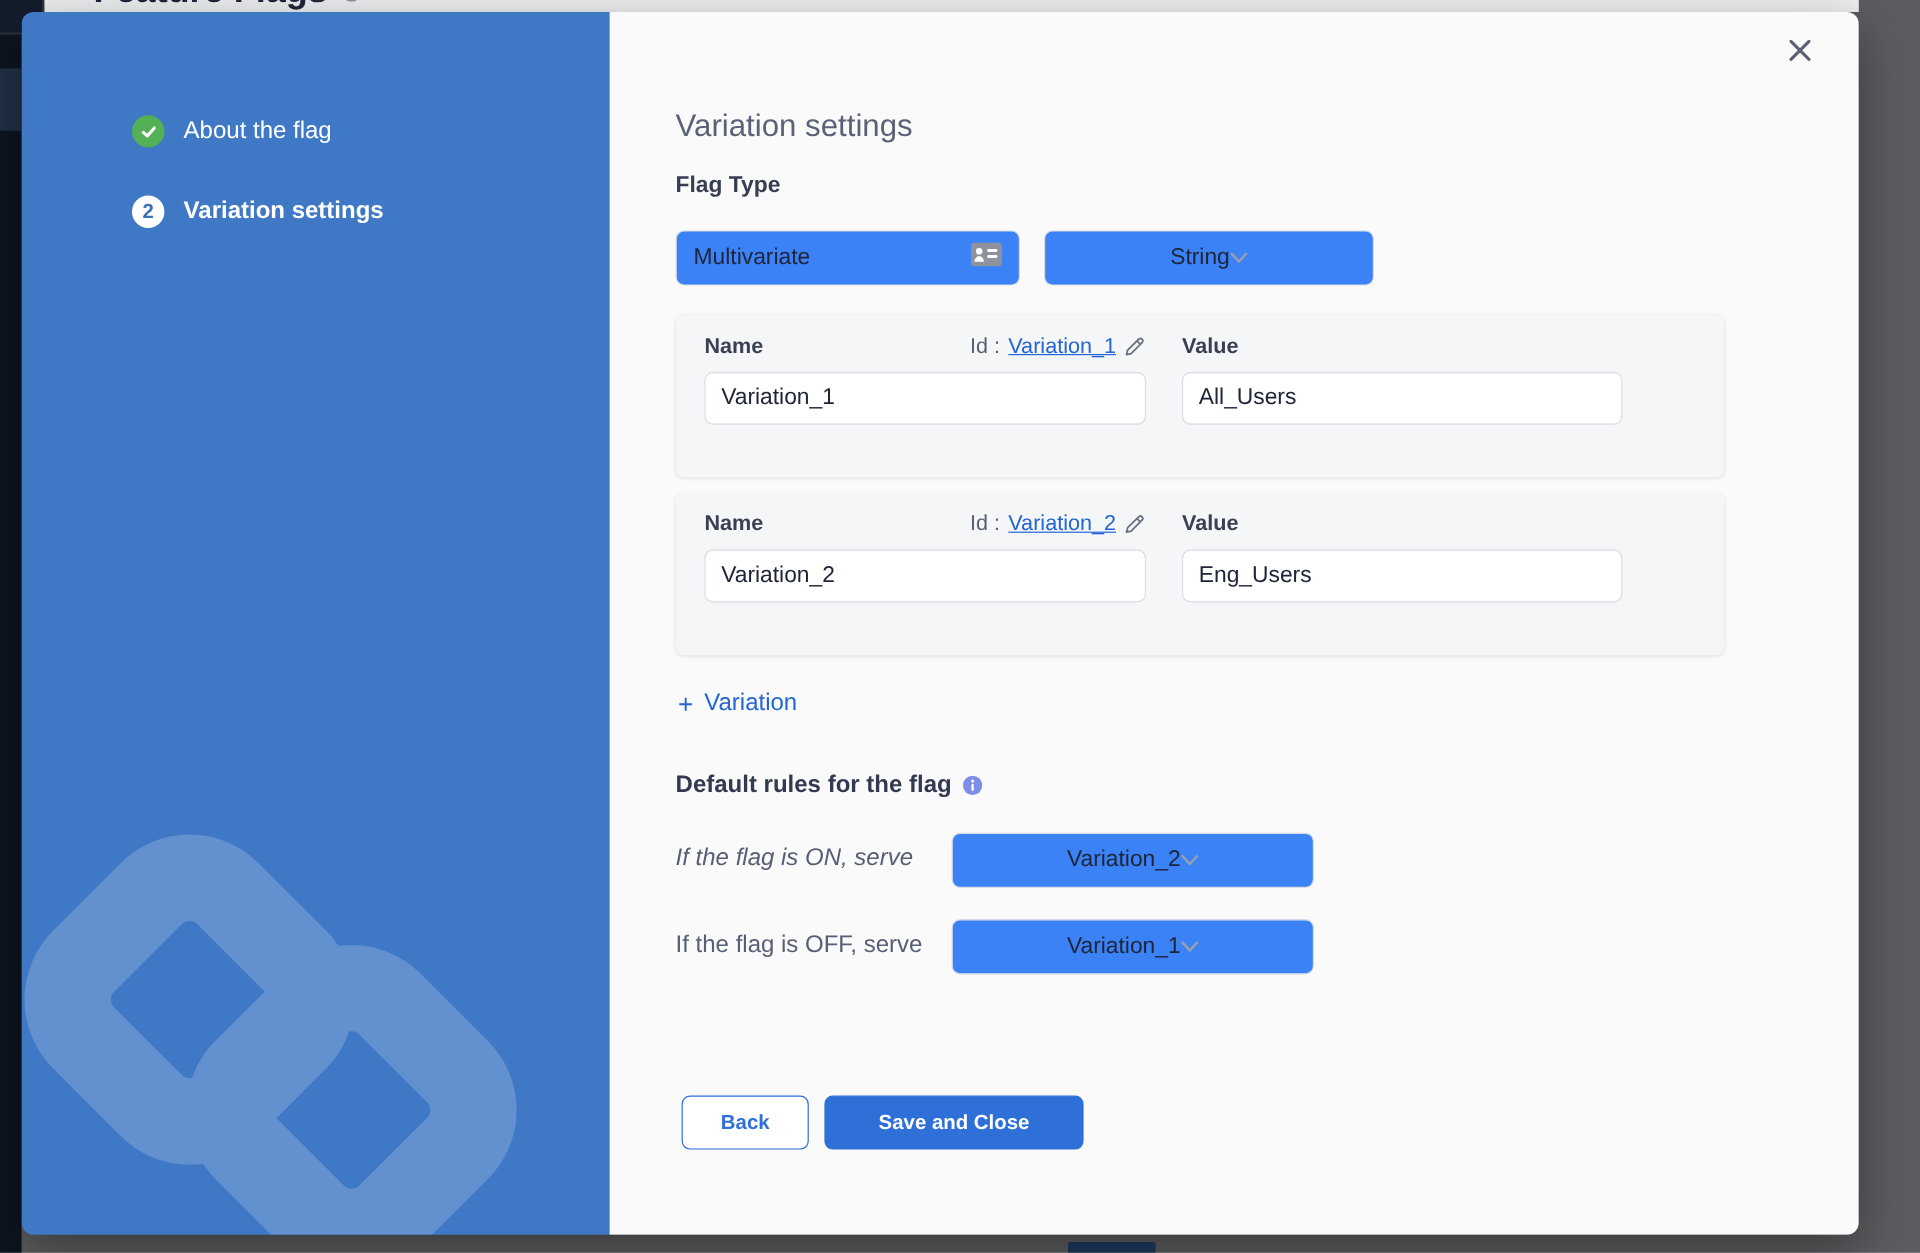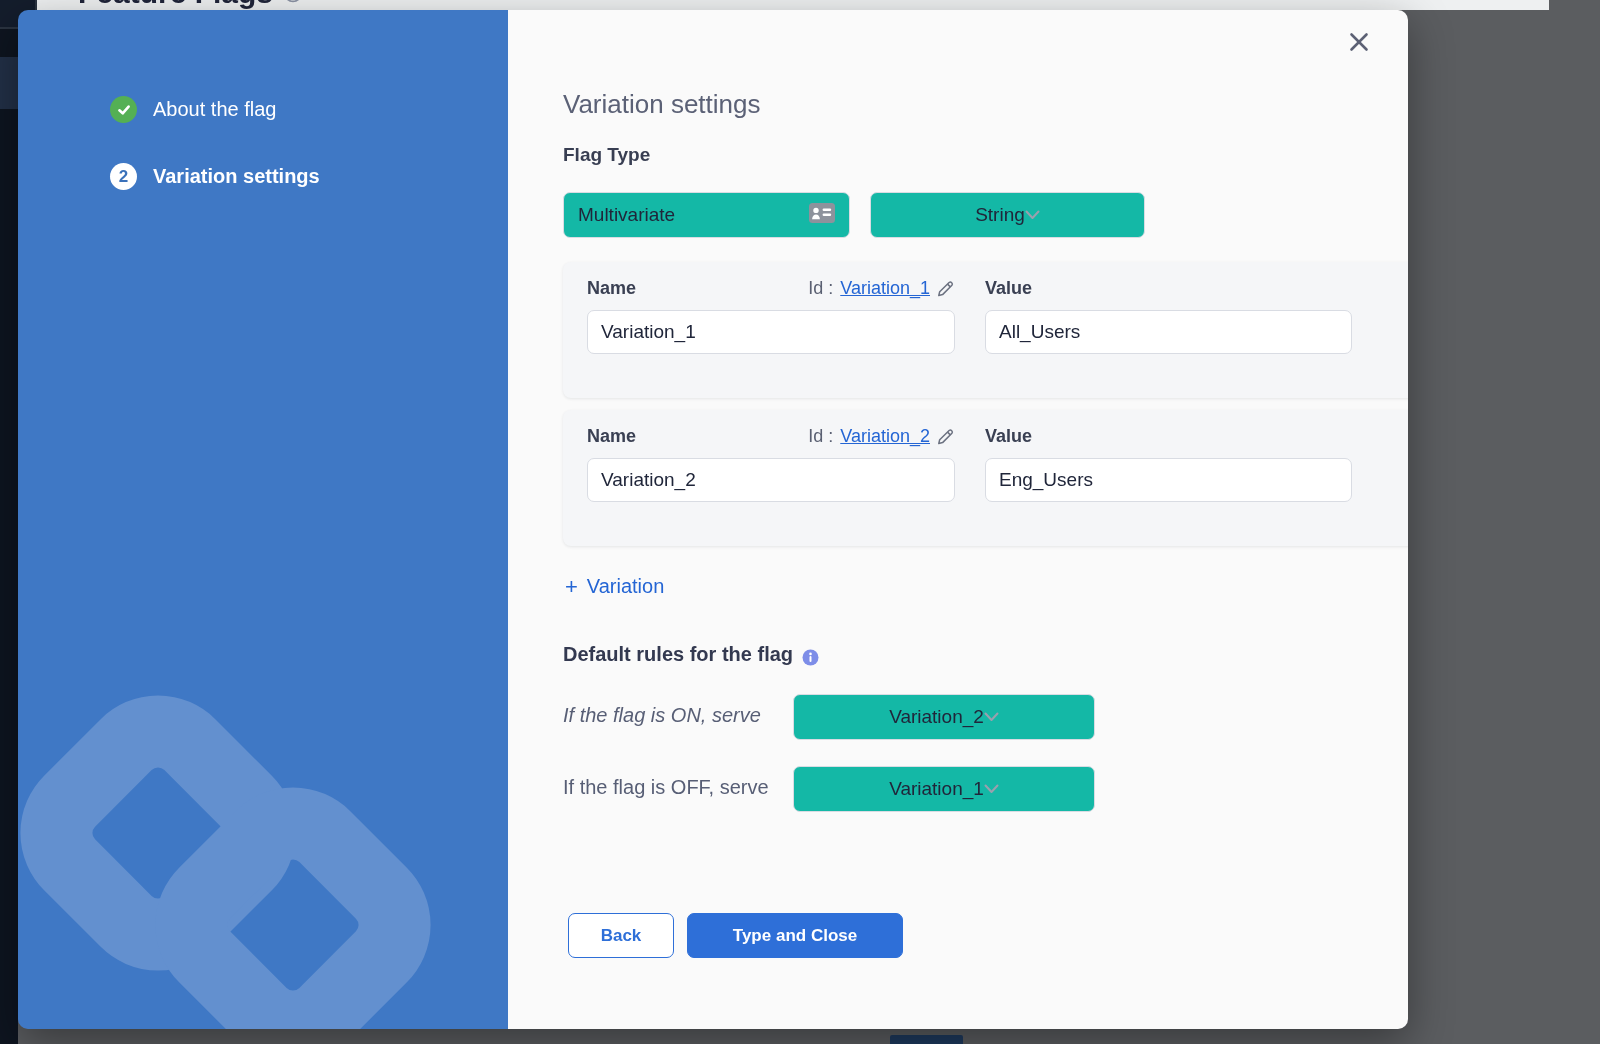--- a/index.html
+++ b/index.html
@@ -17,21 +17,21 @@
   .bd-tile { position:absolute; left:0; top:0; width:37px; height:29px; background:#141d2c;
              border-right:2px solid rgba(255,255,255,.10); border-bottom:2px solid rgba(255,255,255,.10);
              border-radius:0 0 10px 0; }
   .bd-topbar { position:absolute; left:37px; top:0; right:51px; height:10px; background:#eef0f1; overflow:hidden; }
   .bd-heading { position:absolute; left:41px; top:-24px; font-size:30px; font-weight:700; color:#20253a;
                 white-space:nowrap; display:flex; align-items:center; gap:10px; }
   .bd-heading svg { flex:none; }
   .bd-bottombtn { position:absolute; left:890px; top:1035px; width:73px; height:9px; background:#1e3a5e; border-radius:2px 2px 0 0; }
 
   
-  .modal { position:absolute; left:18px; top:10px; width:1390px; height:1019px;
+  .modal { position:absolute; left:18px; top:10px; width:1531px; height:1019px;
            border-radius:10px; overflow:hidden; display:flex;
            box-shadow:0 14px 44px rgba(0,0,0,.38); }
 
   
   .modal-left { width:490px; flex:none; background:#3f78c5; position:relative; overflow:hidden; }
   .watermark { position:absolute; left:0; bottom:0; pointer-events:none; }
   .step-row { position:absolute; left:92px; display:flex; align-items:center; gap:16px; }
   .step-row.s1 { top:86px; }
   .step-row.s2 { top:153px; }
   .step-badge { width:27px; height:27px; border-radius:50%; flex:none;
@@ -45,21 +45,21 @@
   .modal-right { flex:1; background:#fafafa; position:relative; }
   .close-btn { position:absolute; right:37px; top:20px; width:24px; height:24px; cursor:pointer; }
 
   .panel-title { position:absolute; left:55px; top:79px; font-size:26px; font-weight:400; color:#5b6176; }
 
   .field-label { position:absolute; font-size:19px; font-weight:700; color:#383e52; }
   .lbl-flagtype { left:55px; top:134px; }
   .lbl-datatype { left:362px; top:150px;margin-top:48px; }
 
   .inputbox, .selectbox {
-    position:absolute; height:46px; background:#14b8a6; border:1px solid #d9dce3; border-radius:7px;
+    position:absolute; height:46px; background:#3b82f6; border:1px solid #d9dce3; border-radius:7px;
     display:flex; align-items:center; padding:13px 14px; font-size:19px; color:#20263a;
   }
   .selectbox { justify-content:center; cursor:pointer; }
   .box-flagtype { left:55px; top:182px; width:287px; justify-content:space-between; }
   .box-datatype { left:362px; top:182px; width:275px; }
 
   
   .vcard { position:absolute; left:55px; width:874px; height:136px; background:#f5f6f8;
            border-radius:8px; box-shadow:0 1px 3px rgba(35,46,60,.10); }
   .vcard.c1 { top:252px; }
@@ -75,21 +75,21 @@
                border-radius:7px; font-size:19px; color:#20263a; padding:0 13px;
                font-family:"Liberation Sans", sans-serif; }
   .inp-name { left:24px; width:368px; }
   .inp-value { left:422px; width:367px; }
 
   .add-variation { position:absolute; left:57px; top:565px; display:flex; align-items:center; gap:9px;
                    color:#2465d4; font-size:20px; cursor:pointer; }
   .add-variation .plus { font-size:22px; line-height:20px; }
 
   .rules-heading { position:absolute; left:55px; top:633px; font-size:20px; font-weight:700; color:#333950;
-                   display:flex; align-items:flex-end; gap:9px; }
+                   display:flex; align-items:center; gap:9px; }
 
   .rule-label { position:absolute; left:55px; font-size:20px; color:#575e75; width:235px; line-height:27px; }
   .rl-1 { top:692px;font-style:italic; }
   .rl-2 { top:764px; }
   .rule-select { left:285px; width:302px; }
   .rs-1 { top:684px; }
   .rs-2 { top:756px; }
 
   .btn { position:absolute; top:903px; height:45px; border-radius:7px; font-size:17px; font-weight:700;
          display:flex; align-items:center; justify-content:center; cursor:pointer;
@@ -236,15 +236,15 @@
 
     <div class="rule-label rl-2">If the flag is OFF, serve</div>
     <div class="selectbox rule-select rs-2">
       <span>Variation_1</span>
       <svg width="15" height="10" viewBox="0 0 15 10">
           <polyline points="1.5,1.5 7.5,8 13.5,1.5" fill="none" stroke="#9aa0ad" stroke-width="2" stroke-linecap="round" stroke-linejoin="round"></polyline>
         </svg>
     </div>
 
     <button class="btn btn-back">Back</button>
-    <button class="btn btn-save">Type and Close</button>
+    <button class="btn btn-save">Save and Close</button>
   </div>
 </div>
 
 </body></html>

